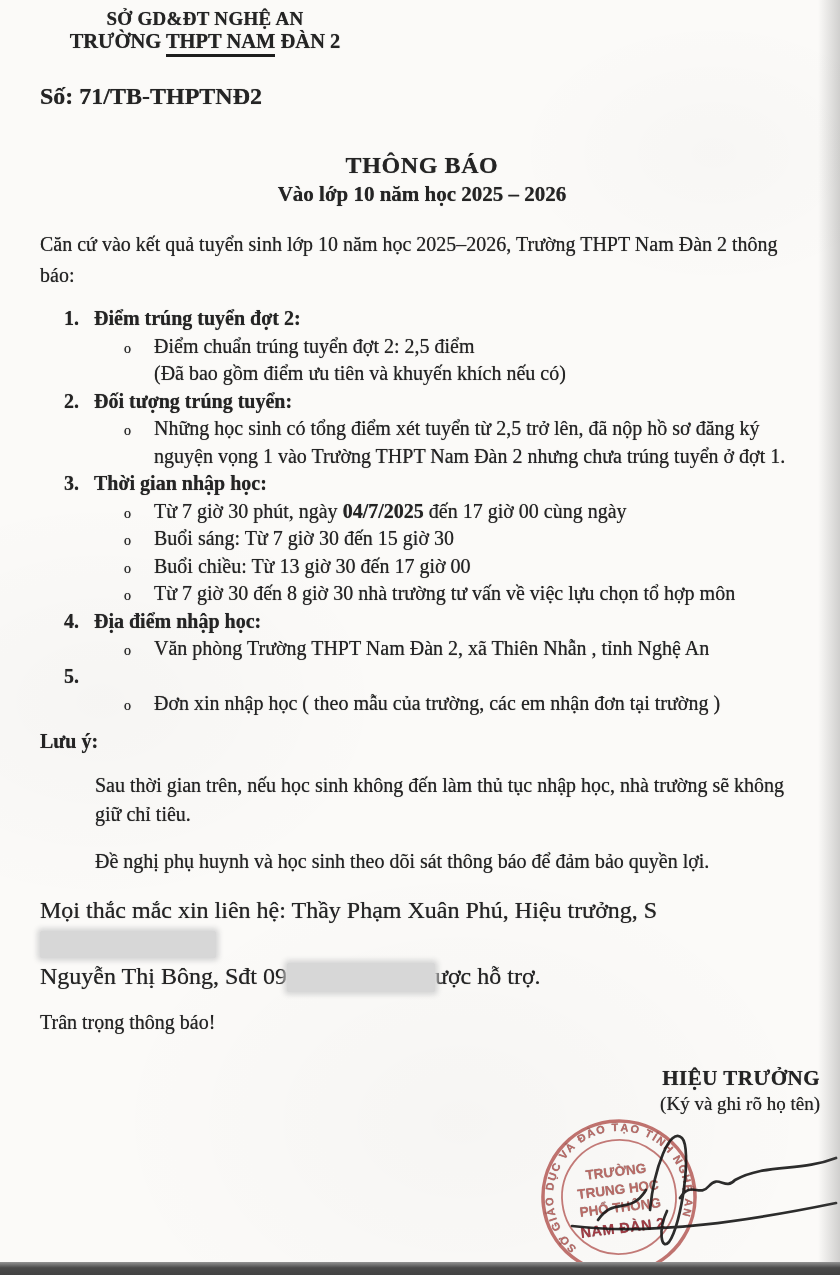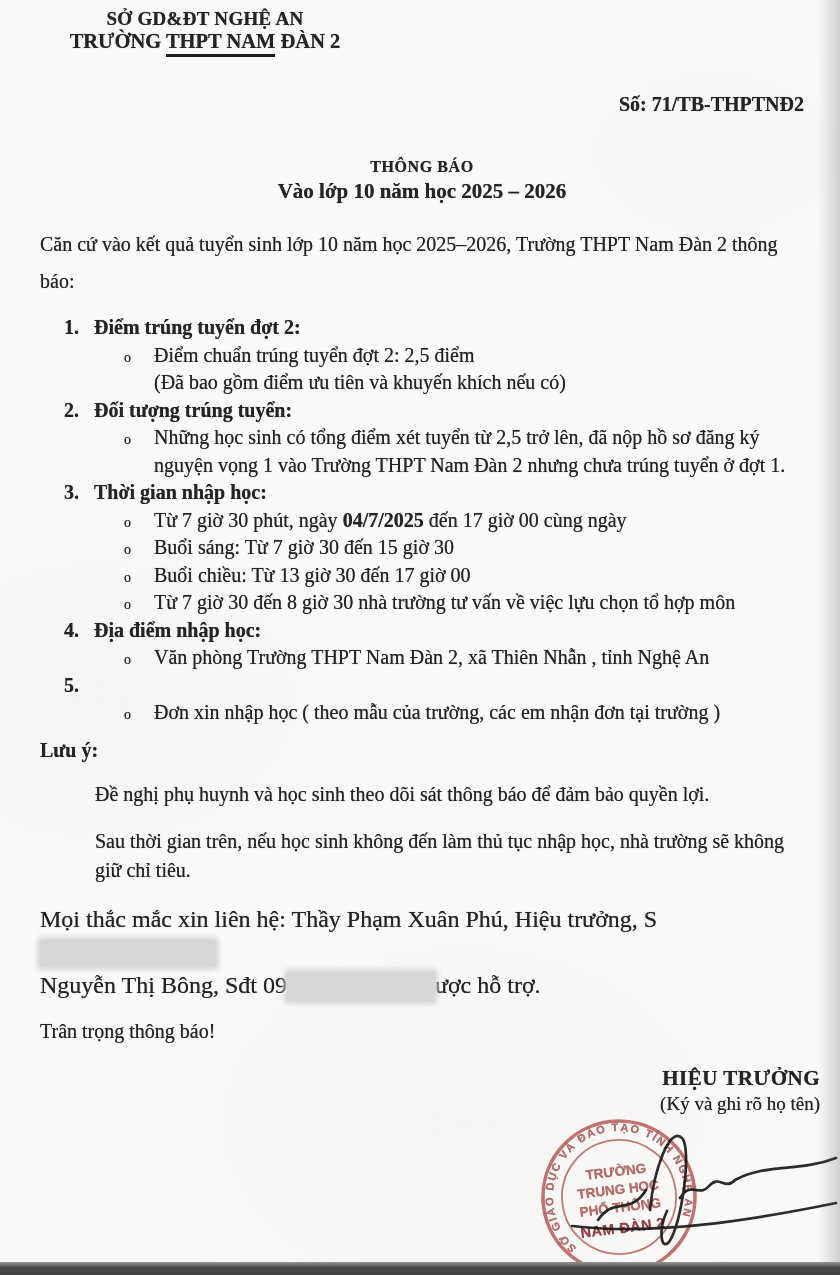--- a/index.html
+++ b/index.html
@@ -12,24 +12,24 @@
       radial-gradient(ellipse 420px 300px at 12% 55%, rgba(0,0,0,0.02), transparent 70%),
       radial-gradient(ellipse 520px 380px at 55% 88%, rgba(0,0,0,0.02), transparent 70%),
       #fbfaf8;
     text-shadow:0 0 0.7px rgba(40,40,40,0.75);
   }
   .content{position:absolute;left:0;top:0;right:0;padding:8px 36px 0 40px;}
   .hdr{width:330px;text-align:center;}
   .dept{font-size:19px;font-weight:bold;letter-spacing:.3px;}
   .school{font-size:20.5px;font-weight:bold;white-space:nowrap;}
   .school .uline{border-bottom:3px solid #1d1d1d;padding-bottom:2px;}
-  .ref{margin-top:40px;font-size:20px;font-weight:bold;text-align:right;}
-  .title-main{margin-top:42px;text-align:center;font-size:16px;font-weight:bold;letter-spacing:.6px;}
+  .ref{margin-top:30px;font-size:24px;font-weight:bold;}
+  .title-main{margin-top:42px;text-align:center;font-size:24px;font-weight:bold;letter-spacing:.6px;}
   .title-sub{text-align:center;font-size:21px;font-weight:bold;line-height:30px;}
-  .intro{margin-top:20px;font-size:20px;line-height:37px;}
+  .intro{margin-top:20px;font-size:20px;line-height:31px;}
   .list{margin-top:14px;font-size:20px;line-height:27.5px;}
   .item-head{display:flex;}
   .num{width:30px;margin-left:24px;font-weight:bold;flex:none;}
   .item-heading{font-weight:bold;}
   .bullet{display:flex;margin-left:84px;}
   .marker{width:30px;flex:none;font-size:14px;transform:translateY(2px);}
   .bullet.cont .marker{visibility:hidden;}
   .btext{flex:1;}
   .date-b{font-weight:bold;}
   .notes-label{margin-top:12px;font-size:20px;font-weight:bold;}
@@ -138,22 +138,22 @@
         </div>
         <div class="bullet">
           <span class="marker">o</span>
           <span class="btext">Đơn xin nhập học ( theo mẫu của trường, các em nhận đơn tại trường )</span>
         </div>
       </div>
 
     </div>
 
     <div class="notes-label">Lưu ý:</div>
+    <div class="note-para">Sau thời gian trên, nếu học sinh không đến làm thủ tục nhập học, nhà trường sẽ không giữ chỉ tiêu.</div>
     <div class="note-para">Đề nghị phụ huynh và học sinh theo dõi sát thông báo để đảm bảo quyền lợi.</div>
-    <div class="note-para">Sau thời gian trên, nếu học sinh không đến làm thủ tục nhập học, nhà trường sẽ không giữ chỉ tiêu.</div>
 
     <div class="contact">
       <span>Mọi thắc mắc xin liên hệ: Thầy Phạm Xuân Phú, Hiệu trưởng, S</span><span class="redact r1"></span><br>
       <span>Nguyễn Thị Bông, Sđt 09</span><span class="redact r2"></span><span>ược hỗ trợ.</span>
     </div>
 
     <div class="closing">Trân trọng thông báo!</div>
   </div>
 
   <div class="sig-block">

